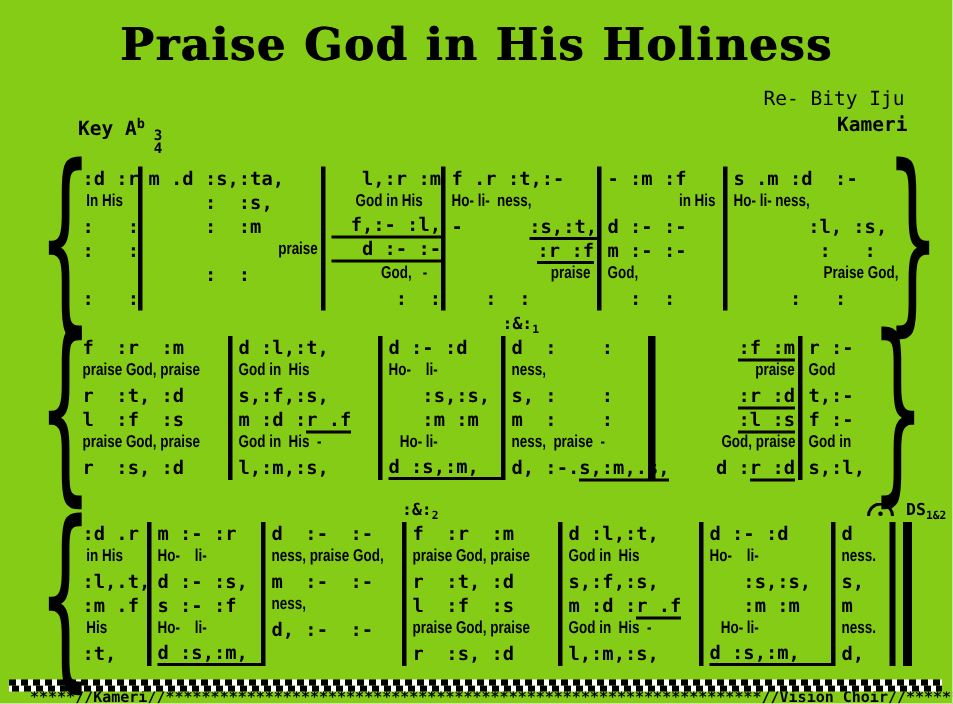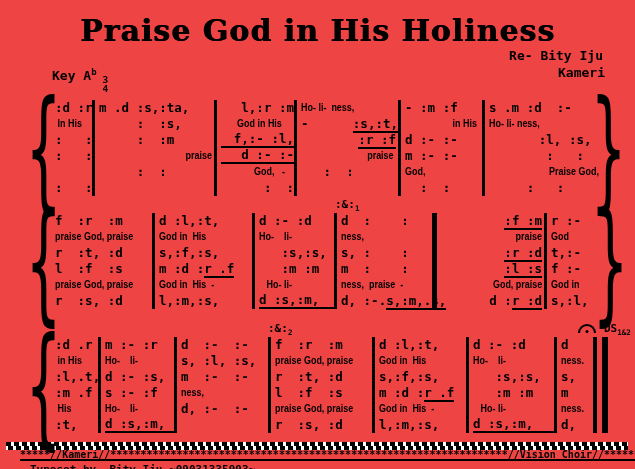--- a/index.html
+++ b/index.html
@@ -1,23 +1,23 @@
 <!DOCTYPE html>
 <html><head>
 <meta charset="utf-8">
 <style>
   html,body{margin:0;padding:0;background:#fff;color:#000;}
-  #sheet{position:relative;width:635px;height:469px;background:#ef4444;overflow:hidden;
+  #sheet{position:relative;width:635px;height:469px;background:#84cc16;overflow:hidden;
          font-family:"DejaVu Sans Mono",monospace;}
   
   .title{margin-top:14px;text-align:center;font-family:"DejaVu Serif",serif;
          font-weight:700;font-size:30px;line-height:34px;letter-spacing:1px;
          text-shadow:0.7px 0 0 #000;}
-  .credit{margin-top:1px;margin-right:32px;text-align:right;
-          font-weight:700;font-size:13px;line-height:14px;}
+  .credit{margin-top:12px;margin-right:32px;text-align:right;
+          font-weight:400;font-size:13px;line-height:14px;}
   .keyrow{display:flex;justify-content:space-between;align-items:flex-start;
           margin:2px 30px 0 52px;font-weight:700;font-size:13px;line-height:15px;}
   .keysig sup{font-size:9px;}
   .tsig{display:inline-flex;flex-direction:column;font-size:9.5px;line-height:8.5px;
         margin-left:6px;vertical-align:-3px;font-weight:700;}
   
   #score{margin-left:36px;width:578px;}
   .system{position:relative;display:flex;align-items:stretch;height:96px;}
   .sys1{margin-top:7px;} .sys2{margin-top:17px;} .sys3{margin-top:28px;}
   .brace{width:15px;display:flex;align-items:center;justify-content:center;overflow:visible;}
@@ -94,20 +94,21 @@
           </div>
           <div class="measure" style="width: 80px; text-align: right;">
             <div class="row notes"><span class="inner">l,:r :m</span></div>
             <div class="row lyric"><span class="inner">God in His</span></div>
             <div class="row notes ulfull"><span class="inner">f,:- :l,</span></div>
             <div class="row notes ulfull"><span class="inner">d :- :-</span></div>
             <div class="row lyric"><span class="inner">God,   -</span></div>
             <div class="row notes"><span class="inner">  :  :</span></div>
           </div>
           <div class="measure" style="width: 104px;">
+            <div class="row notes"><span class="inner">f .r :t,:-</span></div>
             <div class="row lyric"><span class="inner">Ho- li-  ness,</span></div>
             <div class="row notes" style="display: flex; justify-content: space-between;"><span>-</span><span><span class="ul">:s,:t,</span></span></div>
             <div class="row notes right"><span class="inner"><span class="ul">:r :f</span></span></div>
             <div class="row lyric right"><span class="inner">praise </span></div>
             <div class="row notes"><span class="inner">   :  :</span></div>
           </div>
           <div class="measure" style="width: 84px;">
             <div class="row notes"><span class="inner">- :m :f</span></div>
             <div class="row lyric right"><span class="inner">in His </span></div>
             <div class="row notes"><span class="inner">d :- :-</span></div>
@@ -159,21 +160,21 @@
             <div class="row notes ulfull"><span class="inner">d :s,:m,</span></div>
           </div>
           <div class="measure thick" style="width: 100px;">
             <div class="row notes"><span class="inner">d  :    :</span></div>
             <div class="row lyric"><span class="inner">ness,</span></div>
             <div class="row notes"><span class="inner">s, :    :</span></div>
             <div class="row notes"><span class="inner">m  :    :</span></div>
             <div class="row lyric"><span class="inner">ness,  praise  -</span></div>
             <div class="row notes"><span class="inner">d, :-.<span class="ul">s,:m,.s,</span></span></div>
           </div>
-          <div class="measure" style="width: 110px;">
+          <div class="measure" style="width: 98px;">
             <div class="row notes right"><span class="inner"><span class="ul">:f :m</span></span></div>
             <div class="row lyric right"><span class="inner">praise</span></div>
             <div class="row notes right"><span class="inner"><span class="ul">:r :d</span></span></div>
             <div class="row notes right"><span class="inner"><span class="ul">:l :s</span></span></div>
             <div class="row lyric right"><span class="inner">God, praise</span></div>
             <div class="row notes right"><span class="inner">d :<span class="ul">r :d</span></span></div>
           </div>
           <div class="measure nobar" style="width: 56px;">
             <div class="row notes"><span class="inner">r :-</span></div>
             <div class="row lyric"><span class="inner">God</span></div>
@@ -205,21 +206,21 @@
           <div class="measure" style="width: 76px;">
             <div class="row notes"><span class="inner">m :- :r</span></div>
             <div class="row lyric"><span class="inner">Ho-    li-</span></div>
             <div class="row notes"><span class="inner">d :- :s,</span></div>
             <div class="row notes"><span class="inner">s :- :f</span></div>
             <div class="row lyric"><span class="inner">Ho-    li-</span></div>
             <div class="row notes ulfull"><span class="inner">d :s,:m,</span></div>
           </div>
           <div class="measure" style="width: 94px;">
             <div class="row notes"><span class="inner">d  :-  :-</span></div>
-            <div class="row notes"><span class="inner">s, :l, :s,</span></div>
+            <div class="row lyric"><span class="inner">ness, praise God,</span></div>
             <div class="row notes"><span class="inner">m  :-  :-</span></div>
             <div class="row lyric"><span class="inner">ness,</span></div>
             <div class="row notes"><span class="inner">d, :-  :-</span></div>
           </div>
           <div class="measure" style="width: 104px;">
             <div class="row notes"><span class="inner">f  :r  :m</span></div>
             <div class="row lyric"><span class="inner">praise God, praise</span></div>
             <div class="row notes"><span class="inner">r  :t, :d</span></div>
             <div class="row notes"><span class="inner">l  :f  :s</span></div>
             <div class="row lyric"><span class="inner">praise God, praise</span></div>

